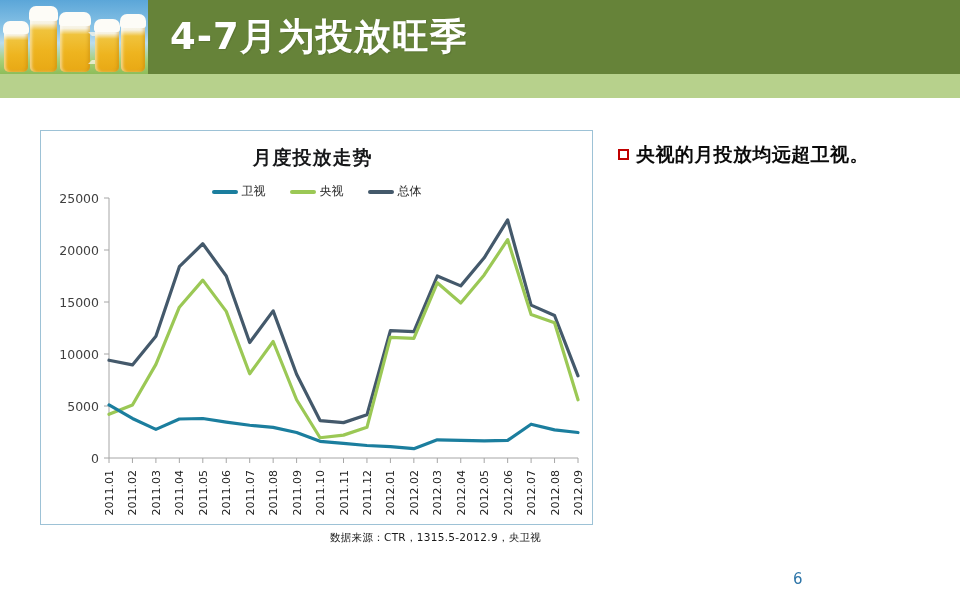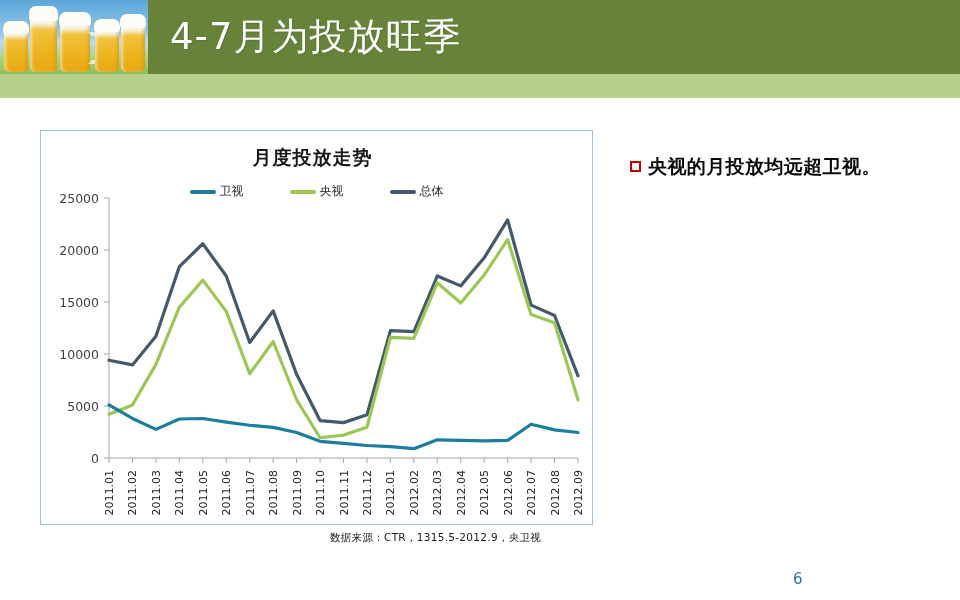--- a/index.html
+++ b/index.html
@@ -64,21 +64,21 @@
     border: 4px solid rgba(250,246,232,.75);
     border-left-color: transparent;
     border-radius: 0 14px 14px 0;
   }
   .header-title {
     position: absolute;
     left: 170px;
     top: 10px;
     color: #ffffff;
     font-size: 37px;
-    font-weight: normal;
+    font-weight: bold;
     letter-spacing: 1px;
     line-height: 54px;
     white-space: nowrap;
     text-shadow: 1px 1px 1px rgba(0,0,0,.12);
   }
 
   
   .chart-panel {
     position: absolute;
     left: 40px;
@@ -98,21 +98,21 @@
     font-weight: bold;
     color: #17181a;
     letter-spacing: 1px;
   }
   .chart-legend {
     position: absolute;
     top: 52px;
     left: 0; right: 0;
     display: flex;
     justify-content: center;
-    gap: 46px;
+    gap: 24px;
     align-items: center;
   }
   .legend-item {
     display: flex;
     align-items: center;
     gap: 4px;
   }
   .legend-swatch {
     width: 26px;
     height: 4px;
@@ -297,18 +297,18 @@
         <polyline points="68.00,229.24 91.45,233.92 114.90,205.32 138.35,135.64 161.80,112.76 185.25,145.00 208.70,211.56 232.15,179.84 255.60,243.28 279.05,289.56 302.50,291.64 325.95,283.84 349.40,199.60 372.85,200.64 396.30,145.00 419.75,154.88 443.20,126.80 466.65,88.84 490.10,174.12 513.55,184.52 537.00,244.84" fill="none" stroke="#44596b" stroke-width="3.2" stroke-linejoin="round" stroke-linecap="round"></polyline>
         <polyline points="68.00,283.32 91.45,273.96 114.90,233.40 138.35,176.20 161.80,149.16 185.25,180.36 208.70,242.76 232.15,210.52 255.60,268.76 279.05,306.72 302.50,304.12 325.95,296.32 349.40,206.36 372.85,207.40 396.30,151.76 419.75,172.04 443.20,143.96 466.65,108.60 490.10,183.48 513.55,191.80 537.00,268.76" fill="none" stroke="#9bc855" stroke-width="3.2" stroke-linejoin="round" stroke-linecap="round"></polyline>
         <polyline points="68.00,273.96 91.45,287.48 114.90,298.40 138.35,288.00 161.80,287.48 185.25,291.12 208.70,294.24 232.15,296.32 255.60,301.52 279.05,310.36 302.50,312.44 325.95,314.52 349.40,315.56 372.85,317.64 396.30,308.80 419.75,309.32 443.20,309.84 466.65,309.32 490.10,293.20 513.55,298.92 537.00,301.52" fill="none" stroke="#1b7e9e" stroke-width="3.2" stroke-linejoin="round" stroke-linecap="round"></polyline>
       </svg>
   </div>
 </div>
 
 <div class="source-note">数据来源：CTR，1315.5-2012.9，央卫视</div>
 
 <div class="bullet-block">
-  <p class="bullet-text" style="margin:12px;">
+  <p class="bullet-text" style="margin:0;">
     <span class="bullet-marker"></span><span>央视的月投放均远超卫视。</span>
   </p>
 </div>
 
 <div class="page-number">6</div>
 
 </body></html>

